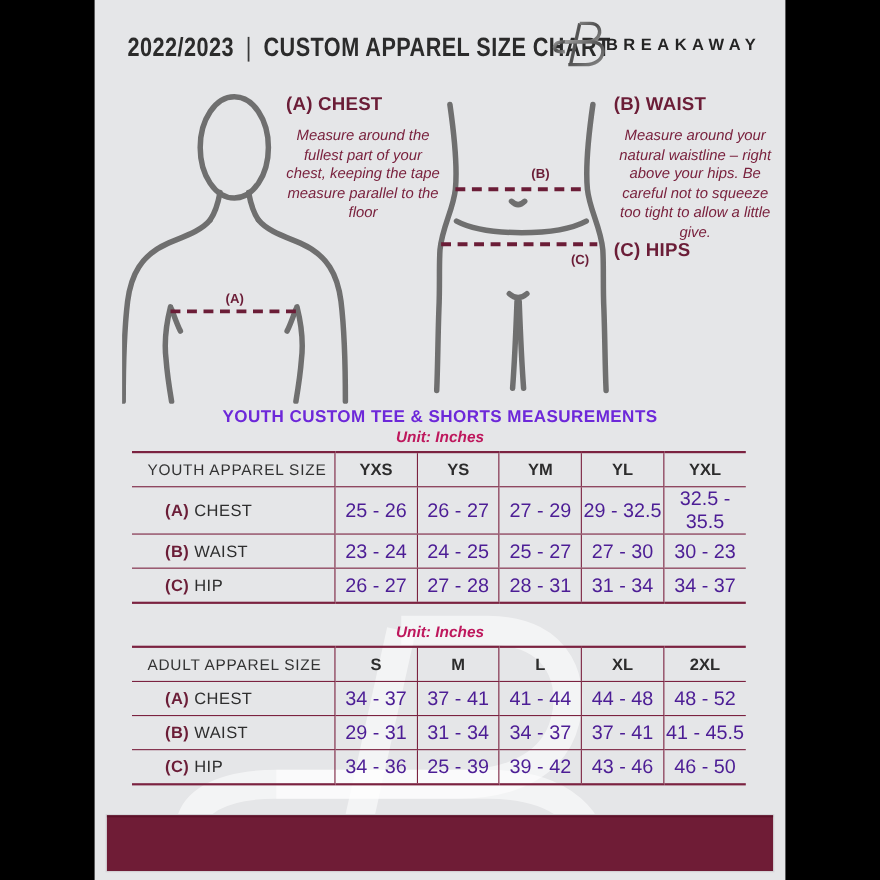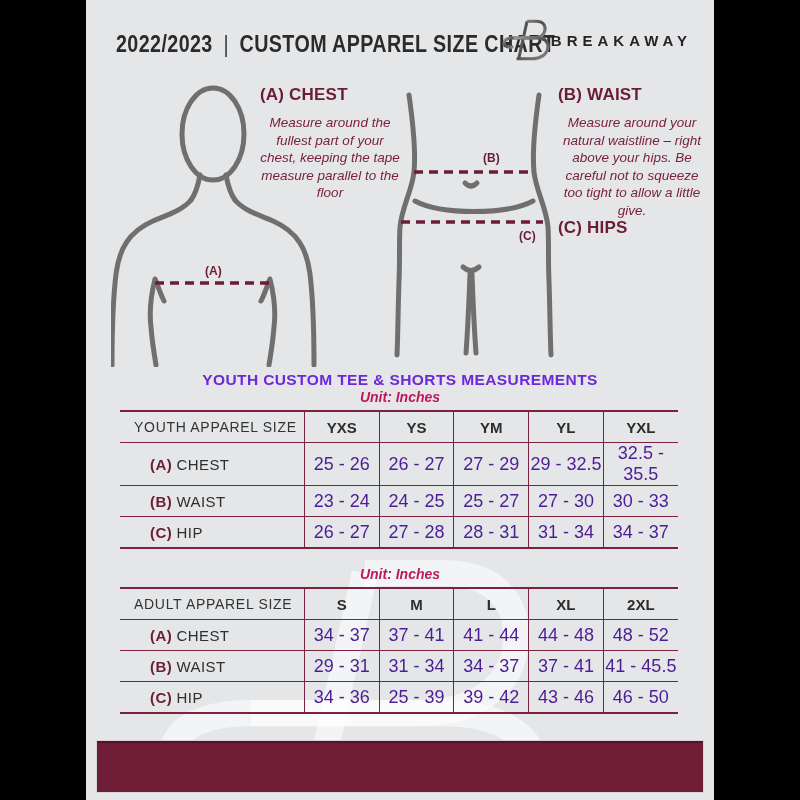--- a/index.html
+++ b/index.html
@@ -148,21 +148,21 @@
           <td>27 - 29</td>
           <td>29 - 32.5</td>
           <td>32.5 - 35.5</td>
         </tr>
         <tr>
           <td class="label-col"><b class="pfx">(B)</b><span> WAIST</span></td>
           <td>23 - 24</td>
           <td>24 - 25</td>
           <td>25 - 27</td>
           <td>27 - 30</td>
-          <td>30 - 33</td>
+          <td>30 - 23</td>
         </tr>
         <tr>
           <td class="label-col"><b class="pfx">(C)</b><span> HIP</span></td>
           <td>26 - 27</td>
           <td>27 - 28</td>
           <td>28 - 31</td>
           <td>31 - 34</td>
           <td>34 - 37</td>
         </tr>
       </tbody>

